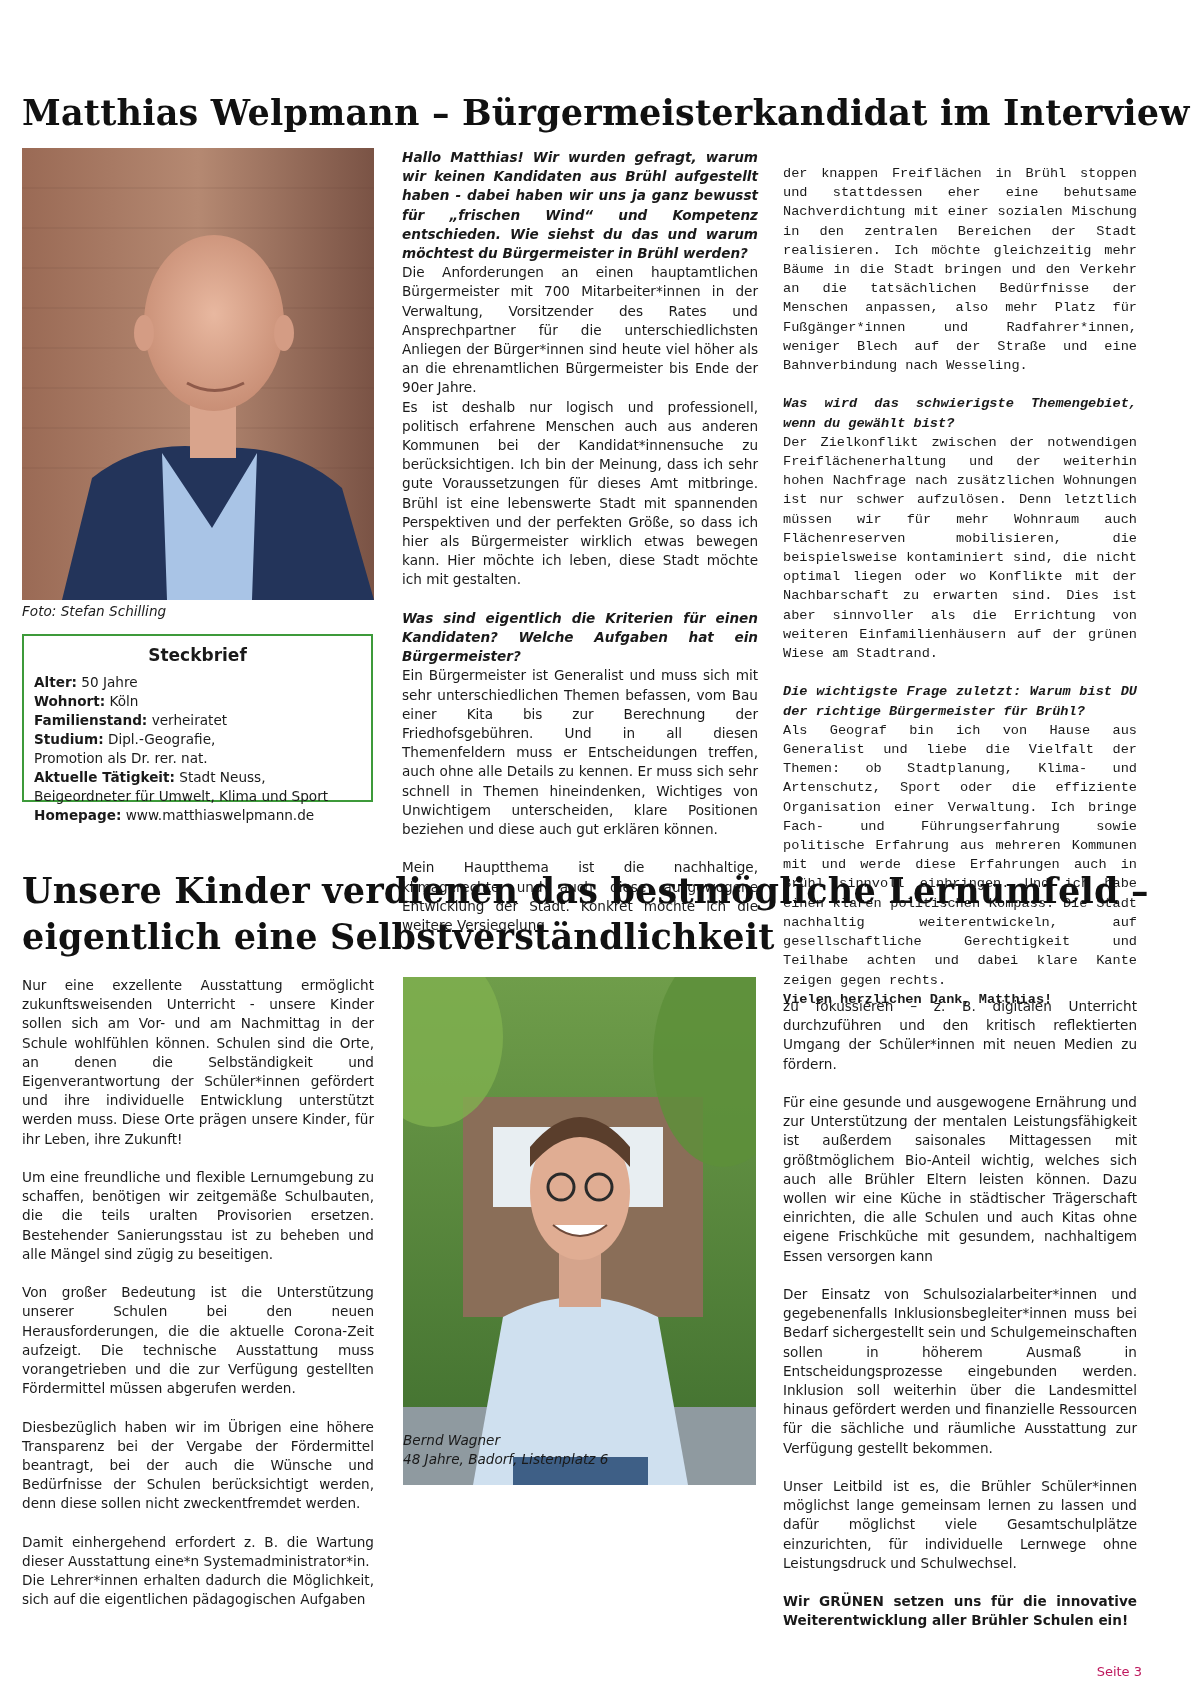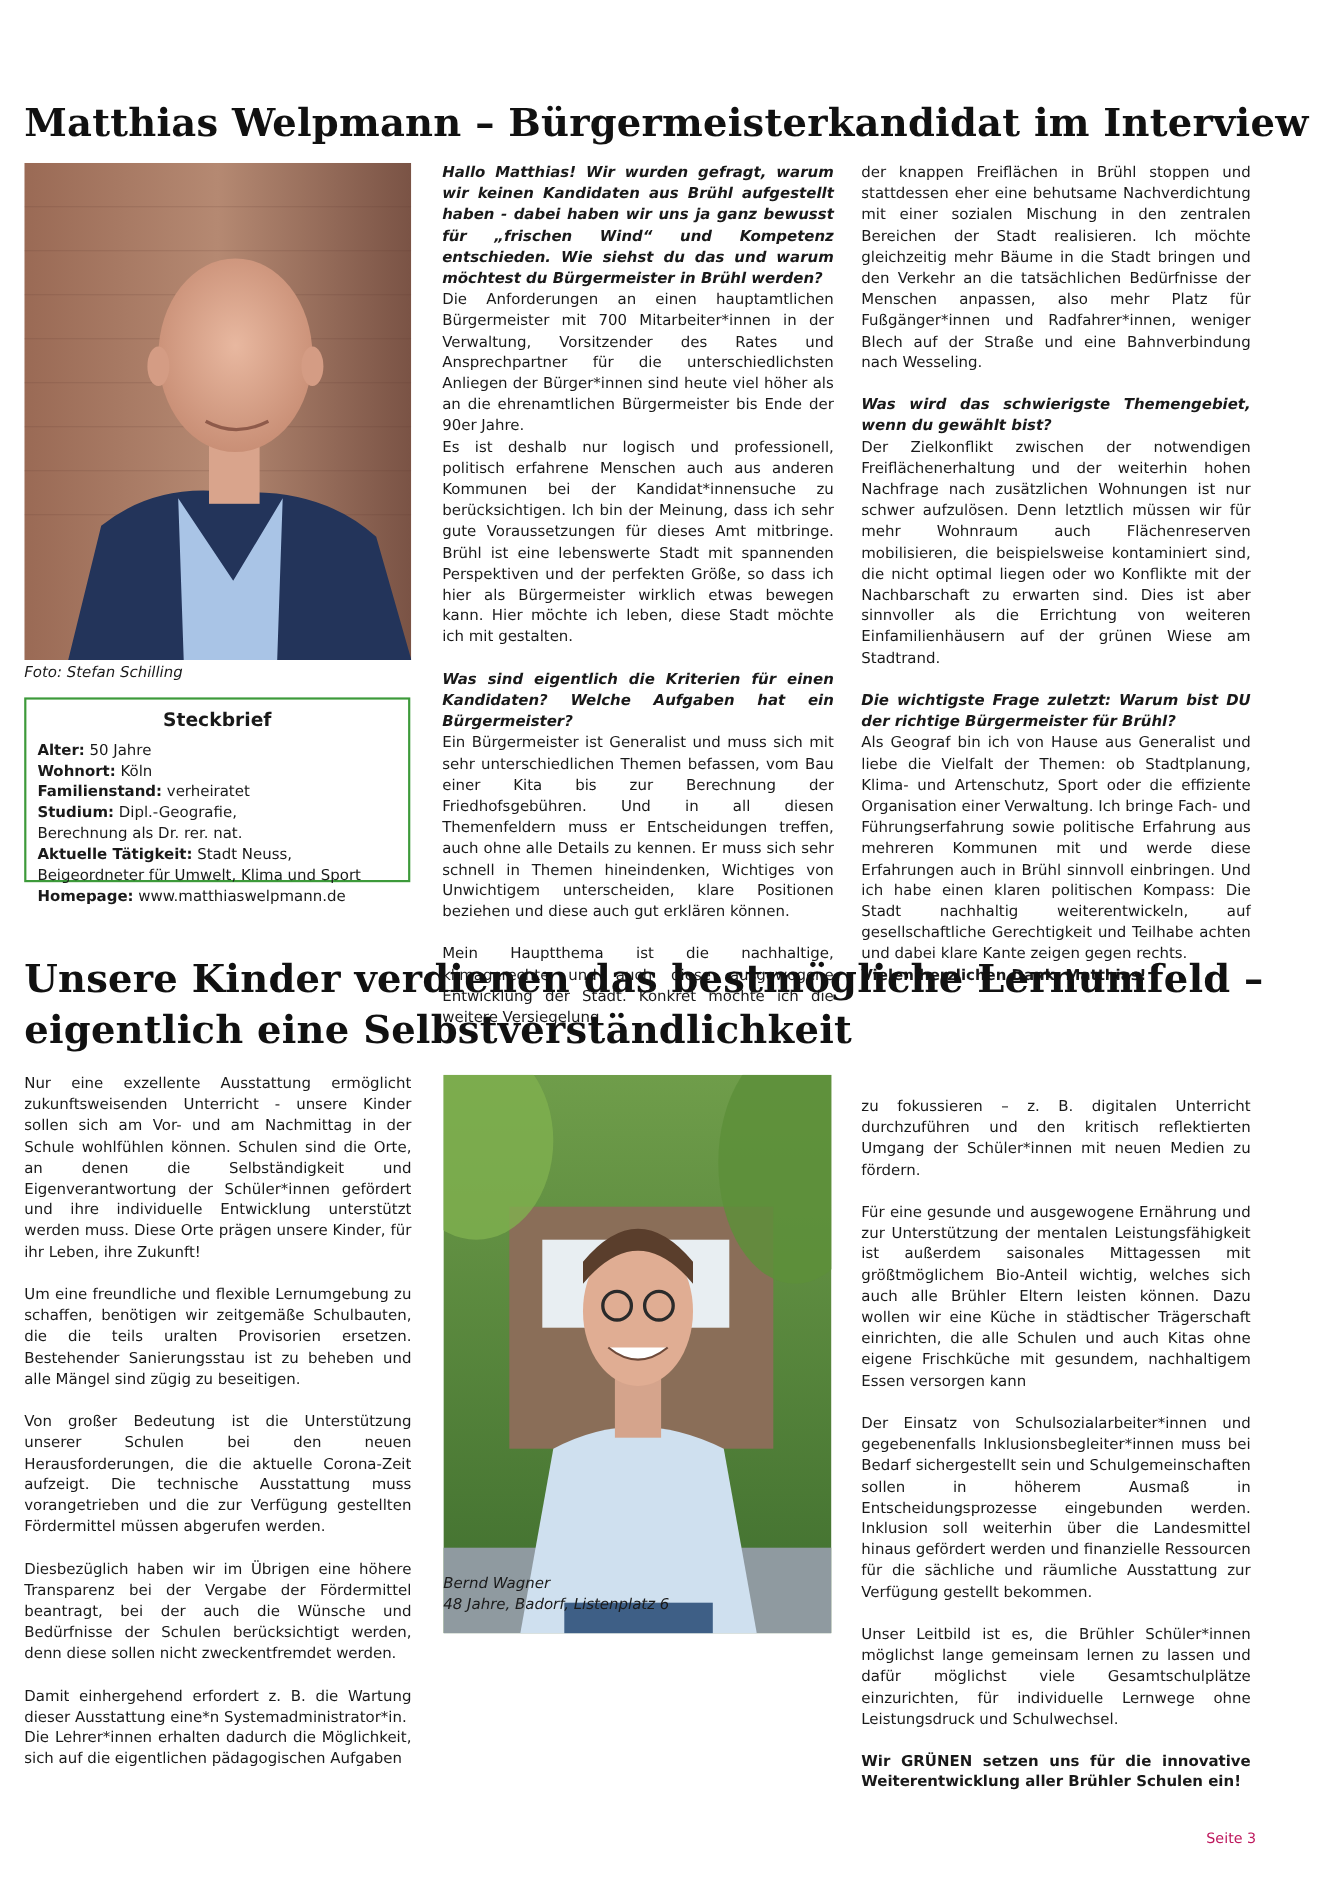--- a/index.html
+++ b/index.html
@@ -59,36 +59,36 @@
 </div>
 <div class="caption" style="left:22px; top:602px;">Foto: Stefan Schilling</div>
 
 <div class="steck">
   <h3>Steckbrief</h3>
   <div id="steck-rows">
       <div><b>Alter:</b><span> 50 Jahre</span></div>
       <div><b>Wohnort:</b><span> Köln</span></div>
       <div><b>Familienstand:</b><span> verheiratet</span></div>
       <div><b>Studium:</b><span> Dipl.-Geografie,</span></div>
-      <div><span>Berechnung als Dr. rer. nat.</span></div>
+      <div><span>Promotion als Dr. rer. nat.</span></div>
       <div><b>Aktuelle Tätigkeit:</b><span> Stadt Neuss,</span></div>
       <div><span>Beigeordneter für Umwelt, Klima und Sport</span></div>
       <div><b>Homepage:</b><span> www.matthiaswelpmann.de</span></div>
     </div>
 </div>
 
 <div class="col" id="a1c2" style="left:402px; top:148px; width:356px;">
     <p class="q tight">Hallo Matthias! Wir wurden gefragt, warum wir keinen Kandidaten aus Brühl aufgestellt haben - dabei haben wir uns ja ganz bewusst für „frischen Wind“ und Kompetenz entschieden. Wie siehst du das und warum möchtest du Bürgermeister in Brühl werden?</p>
     <p class=" tight">Die Anforderungen an einen hauptamtlichen Bürgermeister mit 700 Mitarbeiter*innen in der Verwaltung, Vorsitzender des Rates und Ansprechpartner für die unterschiedlichsten Anliegen der Bürger*innen sind heute viel höher als an die ehrenamtlichen Bürgermeister bis Ende der 90er Jahre.</p>
     <p class="">Es ist deshalb nur logisch und professionell, politisch erfahrene Menschen auch aus anderen Kommunen bei der Kandidat*innensuche zu berücksichtigen. Ich bin der Meinung, dass ich sehr gute Voraussetzungen für dieses Amt mitbringe. Brühl ist eine lebenswerte Stadt mit spannenden Perspektiven und der perfekten Größe, so dass ich hier als Bürgermeister wirklich etwas bewegen kann. Hier möchte ich leben, diese Stadt möchte ich mit gestalten.</p>
     <p class="q tight">Was sind eigentlich die Kriterien für einen Kandidaten? Welche Aufgaben hat ein Bürgermeister?</p>
     <p class="">Ein Bürgermeister ist Generalist und muss sich mit sehr unterschiedlichen Themen befassen, vom Bau einer Kita bis zur Berechnung der Friedhofsgebühren. Und in all diesen Themenfeldern muss er Entscheidungen treffen, auch ohne alle Details zu kennen. Er muss sich sehr schnell in Themen hineindenken, Wichtiges von Unwichtigem unterscheiden, klare Positionen beziehen und diese auch gut erklären können.</p>
     <p class=" tight">Mein Hauptthema ist die nachhaltige, klimagerechte und auch diese ausgewogene Entwicklung der Stadt. Konkret möchte ich die weitere Versiegelung</p>
   </div>
-<div class="col" id="a1c3" style="left:783px; top:148px; width:354px;">
+<div class="col" id="a1c3" style="left:783px; top:164px; width:354px;font-family:Liberation Mono, monospace;">
     <p class="">der knappen Freiflächen in Brühl stoppen und stattdessen eher eine behutsame Nachverdichtung mit einer sozialen Mischung in den zentralen Bereichen der Stadt realisieren. Ich möchte gleichzeitig mehr Bäume in die Stadt bringen und den Verkehr an die tatsächlichen Bedürfnisse der Menschen anpassen, also mehr Platz für Fußgänger*innen und Radfahrer*innen, weniger Blech auf der Straße und eine Bahnverbindung nach Wesseling.</p>
     <p class="q tight">Was wird das schwierigste Themengebiet, wenn du gewählt bist?</p>
     <p class="">Der Zielkonflikt zwischen der notwendigen Freiflächenerhaltung und der weiterhin hohen Nachfrage nach zusätzlichen Wohnungen ist nur schwer aufzulösen. Denn letztlich müssen wir für mehr Wohnraum auch Flächenreserven mobilisieren, die beispielsweise kontaminiert sind, die nicht optimal liegen oder wo Konflikte mit der Nachbarschaft zu erwarten sind. Dies ist aber sinnvoller als die Errichtung von weiteren Einfamilienhäusern auf der grünen Wiese am Stadtrand.</p>
     <p class="q tight">Die wichtigste Frage zuletzt: Warum bist DU der richtige Bürgermeister für Brühl?</p>
     <p class=" tight">Als Geograf bin ich von Hause aus Generalist und liebe die Vielfalt der Themen: ob Stadtplanung, Klima- und Artenschutz, Sport oder die effiziente Organisation einer Verwaltung. Ich bringe Fach- und Führungserfahrung sowie politische Erfahrung aus mehreren Kommunen mit und werde diese Erfahrungen auch in Brühl sinnvoll einbringen. Und ich habe einen klaren politischen Kompass: Die Stadt nachhaltig weiterentwickeln, auf gesellschaftliche Gerechtigkeit und Teilhabe achten und dabei klare Kante zeigen gegen rechts.</p>
     <p class="b tight">Vielen herzlichen Dank, Matthias!</p>
   </div>
 
 <h1 class="h1" id="title2">
   <span>Unsere Kinder verdienen das bestmögliche Lernumfeld –</span><br>

